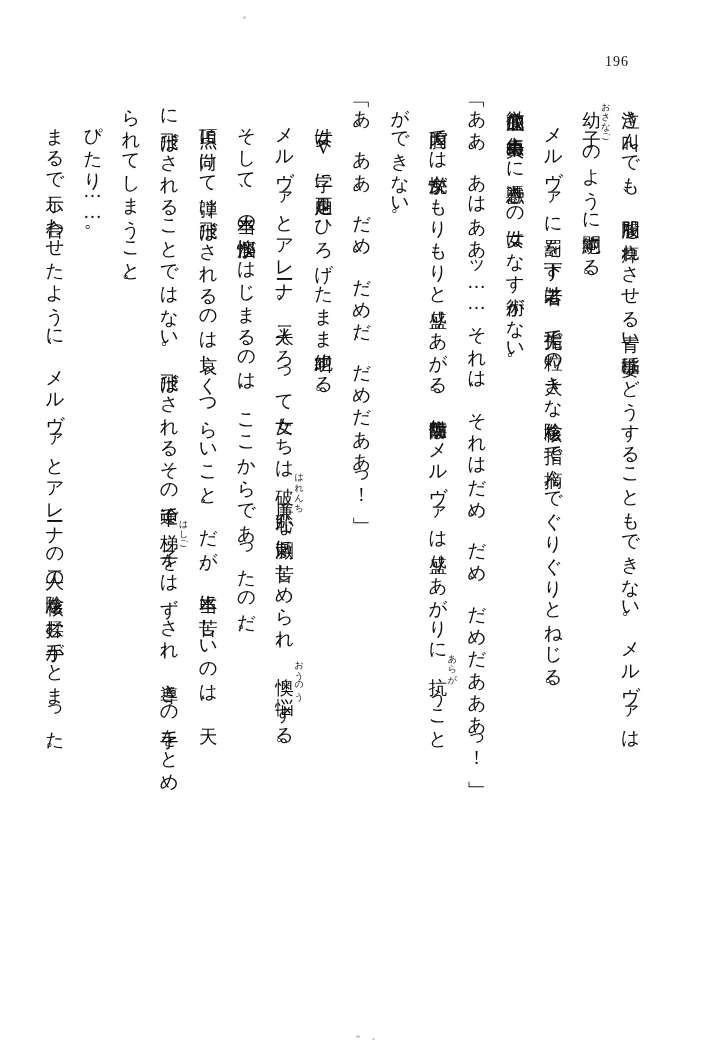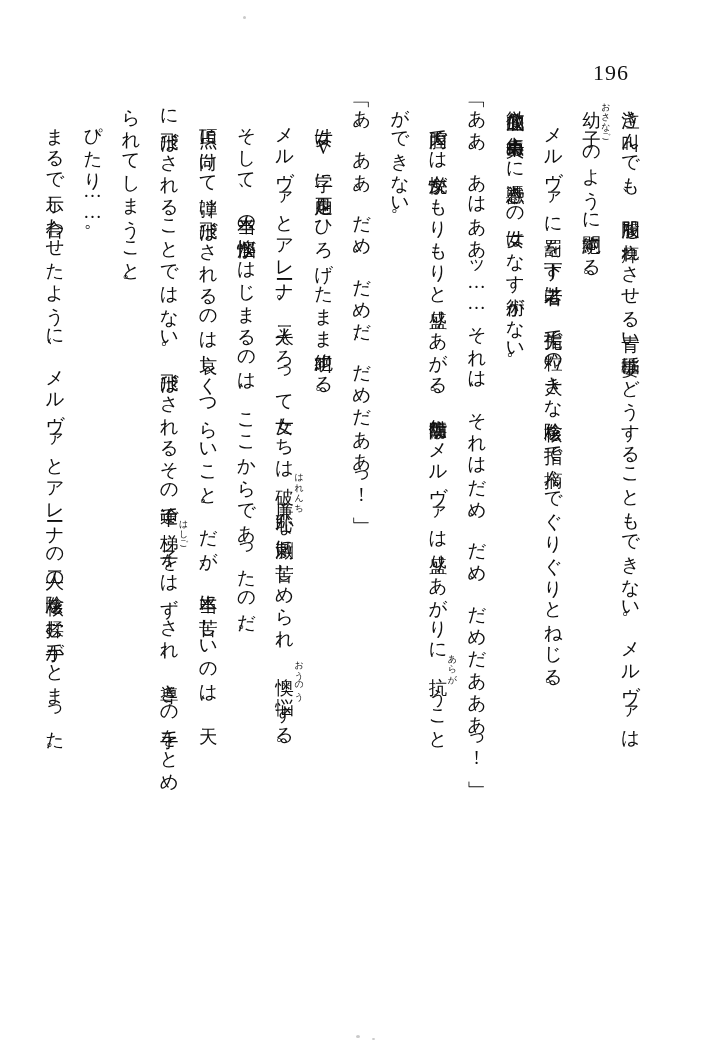--- a/index.html
+++ b/index.html
@@ -13,23 +13,23 @@
   #page {
     position: relative;
     width: 703px;
     height: 1050px;
     background: #ffffff;
     overflow: hidden;
   }
   
   #page-number {
     position: absolute;
-    top: 60px;
+    top: 54px;
     right: 74px;
-    font-size: 22px;
+    font-size: 14px;
     color: #111;
     letter-spacing: 1px;
     font-family: "Liberation Serif", "DejaVu Serif", serif;
   }
   
   #body-text {
     position: absolute;
     top: 96px;
     right: 54px;
     height: 880px;

